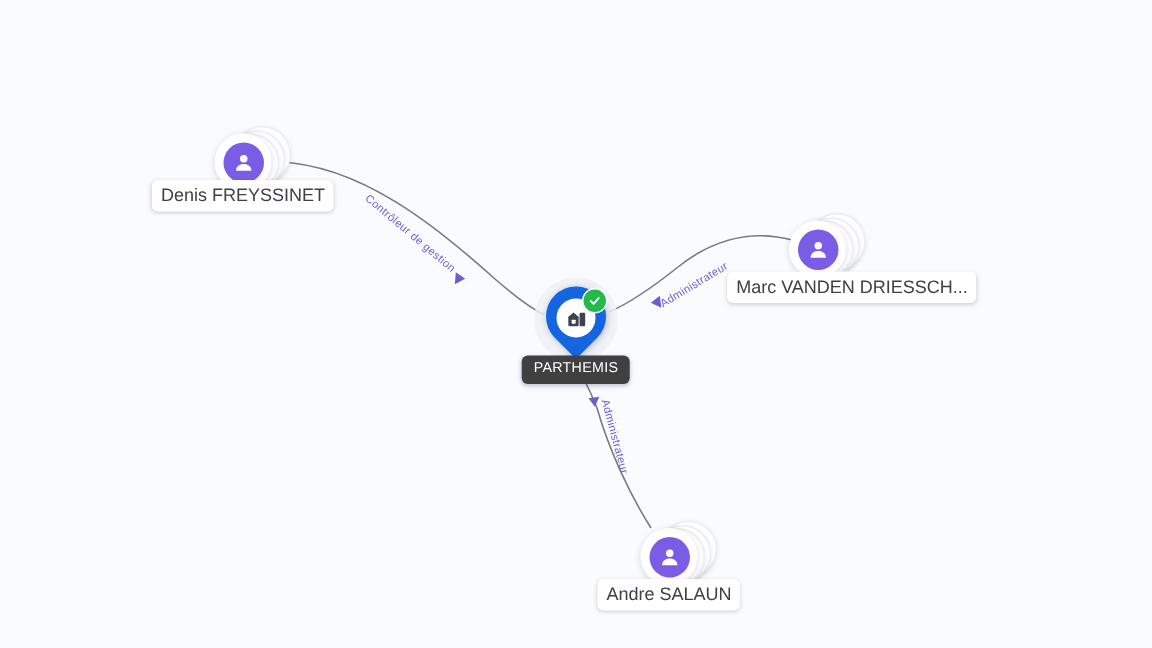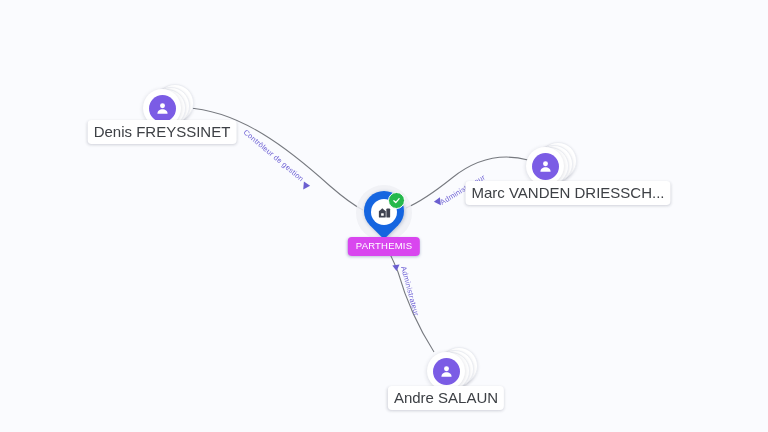--- a/index.html
+++ b/index.html
@@ -83,21 +83,21 @@
     align-items: center;
     justify-content: center;
   }
   .avatar-circle svg { display: block; }
 
   .node-label {
     position: absolute;
     transform: translateX(-50%);
     background: #ffffff;
     color: #3d4045;
-    font-size: 15px;
+    font-size: 12px;
     line-height: 1;
     padding: 4px 6px 5px 6px;
     border-radius: 4px;
     box-shadow: 0 1px 3px rgba(40,45,70,0.20);
     white-space: nowrap;
   }
 
   
   .company-node {
     position: absolute;
@@ -149,21 +149,21 @@
     border: 1.5px solid #ffffff;
     display: flex;
     align-items: center;
     justify-content: center;
   }
   .check-badge svg { display: block; }
 
   .company-label {
     position: absolute;
     transform: translateX(-50%);
-    background: #d946ef;
+    background: #404040;
     color: #ffffff;
     font-size: 9.5px;
     line-height: 1;
     padding: 4px 8px 5px 8px;
     border-radius: 4px;
     box-shadow: 0 1px 3px rgba(20,50,110,0.28);
     white-space: nowrap;
     letter-spacing: 0.2px;
   }
 </style>

